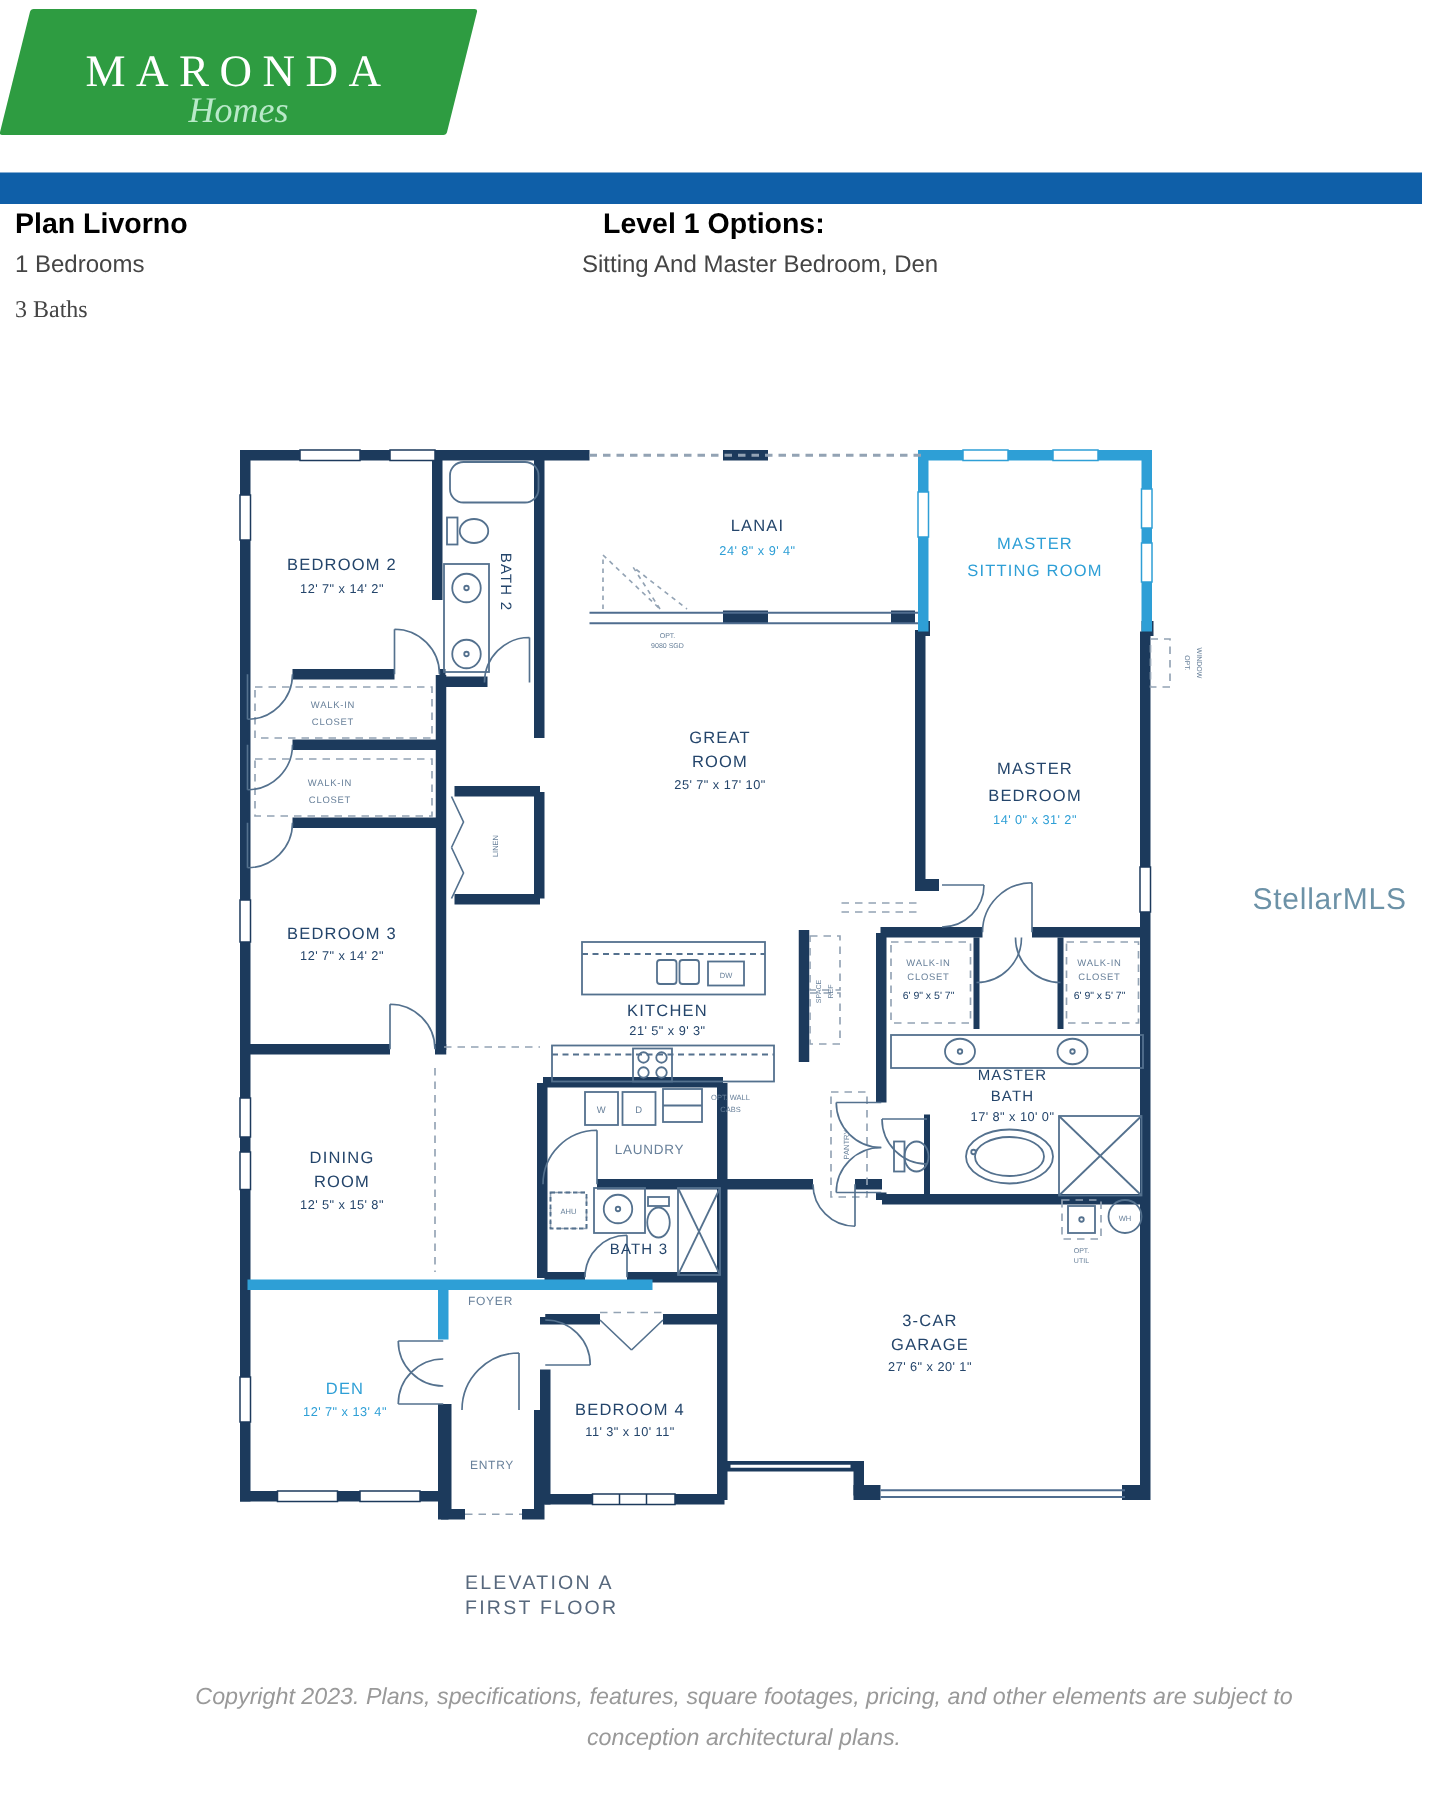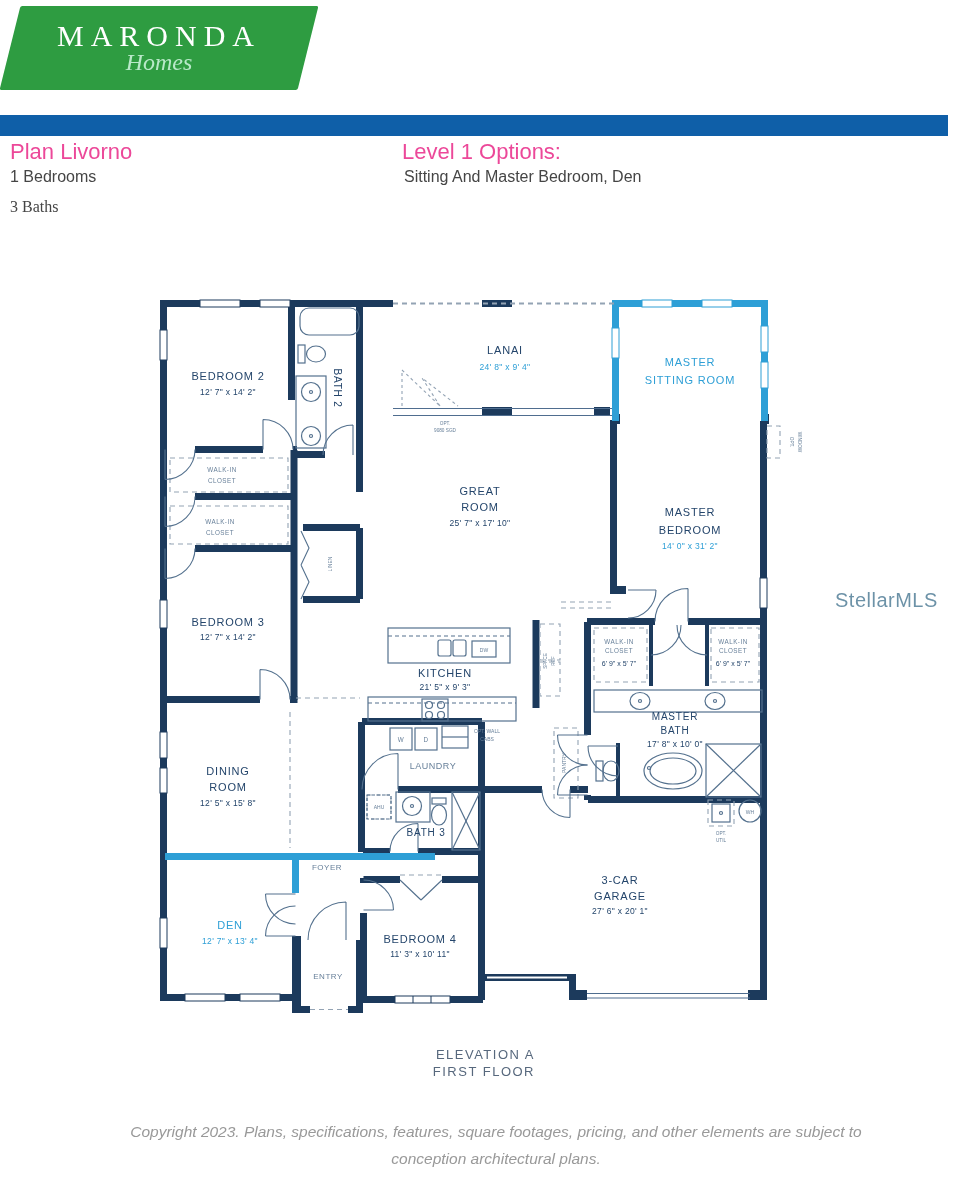--- a/index.html
+++ b/index.html
@@ -5,38 +5,38 @@
   html,body{margin:0;padding:0;background:#ffffff;}
   body{width:960px;height:1200px;position:relative;overflow:hidden;
        font-family:"Liberation Sans", sans-serif;}
   .abs{position:absolute;}
   
   .logo-wrap{left:10px;top:6px;width:298px;height:84px;}
   .logo-skew{position:absolute;left:0;top:0;width:100%;height:100%;
              background:#2e9c41;transform:skewX(-14deg);border-radius:2px;}
   .logo-inner{position:absolute;left:0;top:0;width:100%;height:100%;text-align:center;}
   .logo-main{font-family:"Liberation Serif", serif;color:#ffffff;font-size:30px;
-             letter-spacing:7px;margin-top:13px;}
+             letter-spacing:7px;margin-top:25px;}
   .logo-script{font-family:"Liberation Serif", serif;font-style:italic;color:#b9e9c9;
                font-size:24px;margin-top:-4px;}
   .blue-bar{left:0;top:115px;width:948px;height:21px;background:#0f5fa8;}
-  .h-title{font-size:22px;font-weight:normal;color:#ec4899;}
+  .h-title{font-size:19px;font-weight:bold;color:#000000;}
   .h-sub{font-size:16px;color:#454545;}
   
   svg text{font-family:"Liberation Sans", sans-serif;fill:#24456b;text-anchor:middle;}
   .rm{font-size:11px;letter-spacing:.8px;}
   .dm{font-size:8.5px;letter-spacing:.3px;}
   .md{font-size:10px;letter-spacing:.8px;}
   .sm{font-size:6.3px;fill:#68809a;letter-spacing:.5px;}
   .ds{font-size:7px;}
   .xs{font-size:5px;fill:#68809a;}
   .xx{font-size:4.7px;fill:#68809a;}
   .cy{fill:#2e9fd6;}
   
-  .cap{left:310px;top:1046px;width:225px;text-align:right;color:#57687d;
+  .cap{left:310px;top:1046px;width:225px;text-align:left;color:#57687d;
        font-size:13px;letter-spacing:1.5px;line-height:17px;}
   .watermark{left:835px;top:589px;font-size:20px;color:#0c4a6e;opacity:.6;
              letter-spacing:.5px;}
   .copy{left:0;top:1118px;width:960px;text-align:center;font-style:italic;
         color:#999999;font-size:15.5px;line-height:27px;padding-left:16px;}
 </style>
 </head>
 <body>
 
 <div class="abs logo-wrap">
@@ -46,21 +46,21 @@
     <div class="logo-script">Homes</div>
   </div>
 </div>
 
 <div class="abs blue-bar"></div>
 
 <div class="abs h-title" style="left:10px;top:139px;">Plan Livorno</div>
 <div class="abs h-sub" style="left:10px;top:168px;">1 Bedrooms</div>
 <div class="abs h-sub" style="left:10px;top:198px;font-family:Liberation Serif, serif;">3 Baths</div>
 <div class="abs h-title" style="left:388px;top:139px;margin-left:14px;">Level 1 Options:</div>
-<div class="abs h-sub" style="left:404px;top:168px;">Sitting And Master Bedroom, Den</div>
+<div class="abs h-sub" style="left:388px;top:168px;">Sitting And Master Bedroom, Den</div>
 
 <svg class="abs" style="left:150px;top:288px;" width="670" height="730" viewBox="0 0 670 730">
 
   <g stroke="#1c3a5c" stroke-width="7" fill="none">
 
     <path d="M13.5,12 V42 M13.5,72 V312 M13.5,340 V444 M13.5,470 V480 M13.5,505 V630 M13.5,660 V713"></path>
 
     <path d="M10,15.5 H50 M90,15.5 H110 M140,15.5 H243"></path>
 
     <path d="M613.5,133 V290 M613.5,320 V712"></path>

